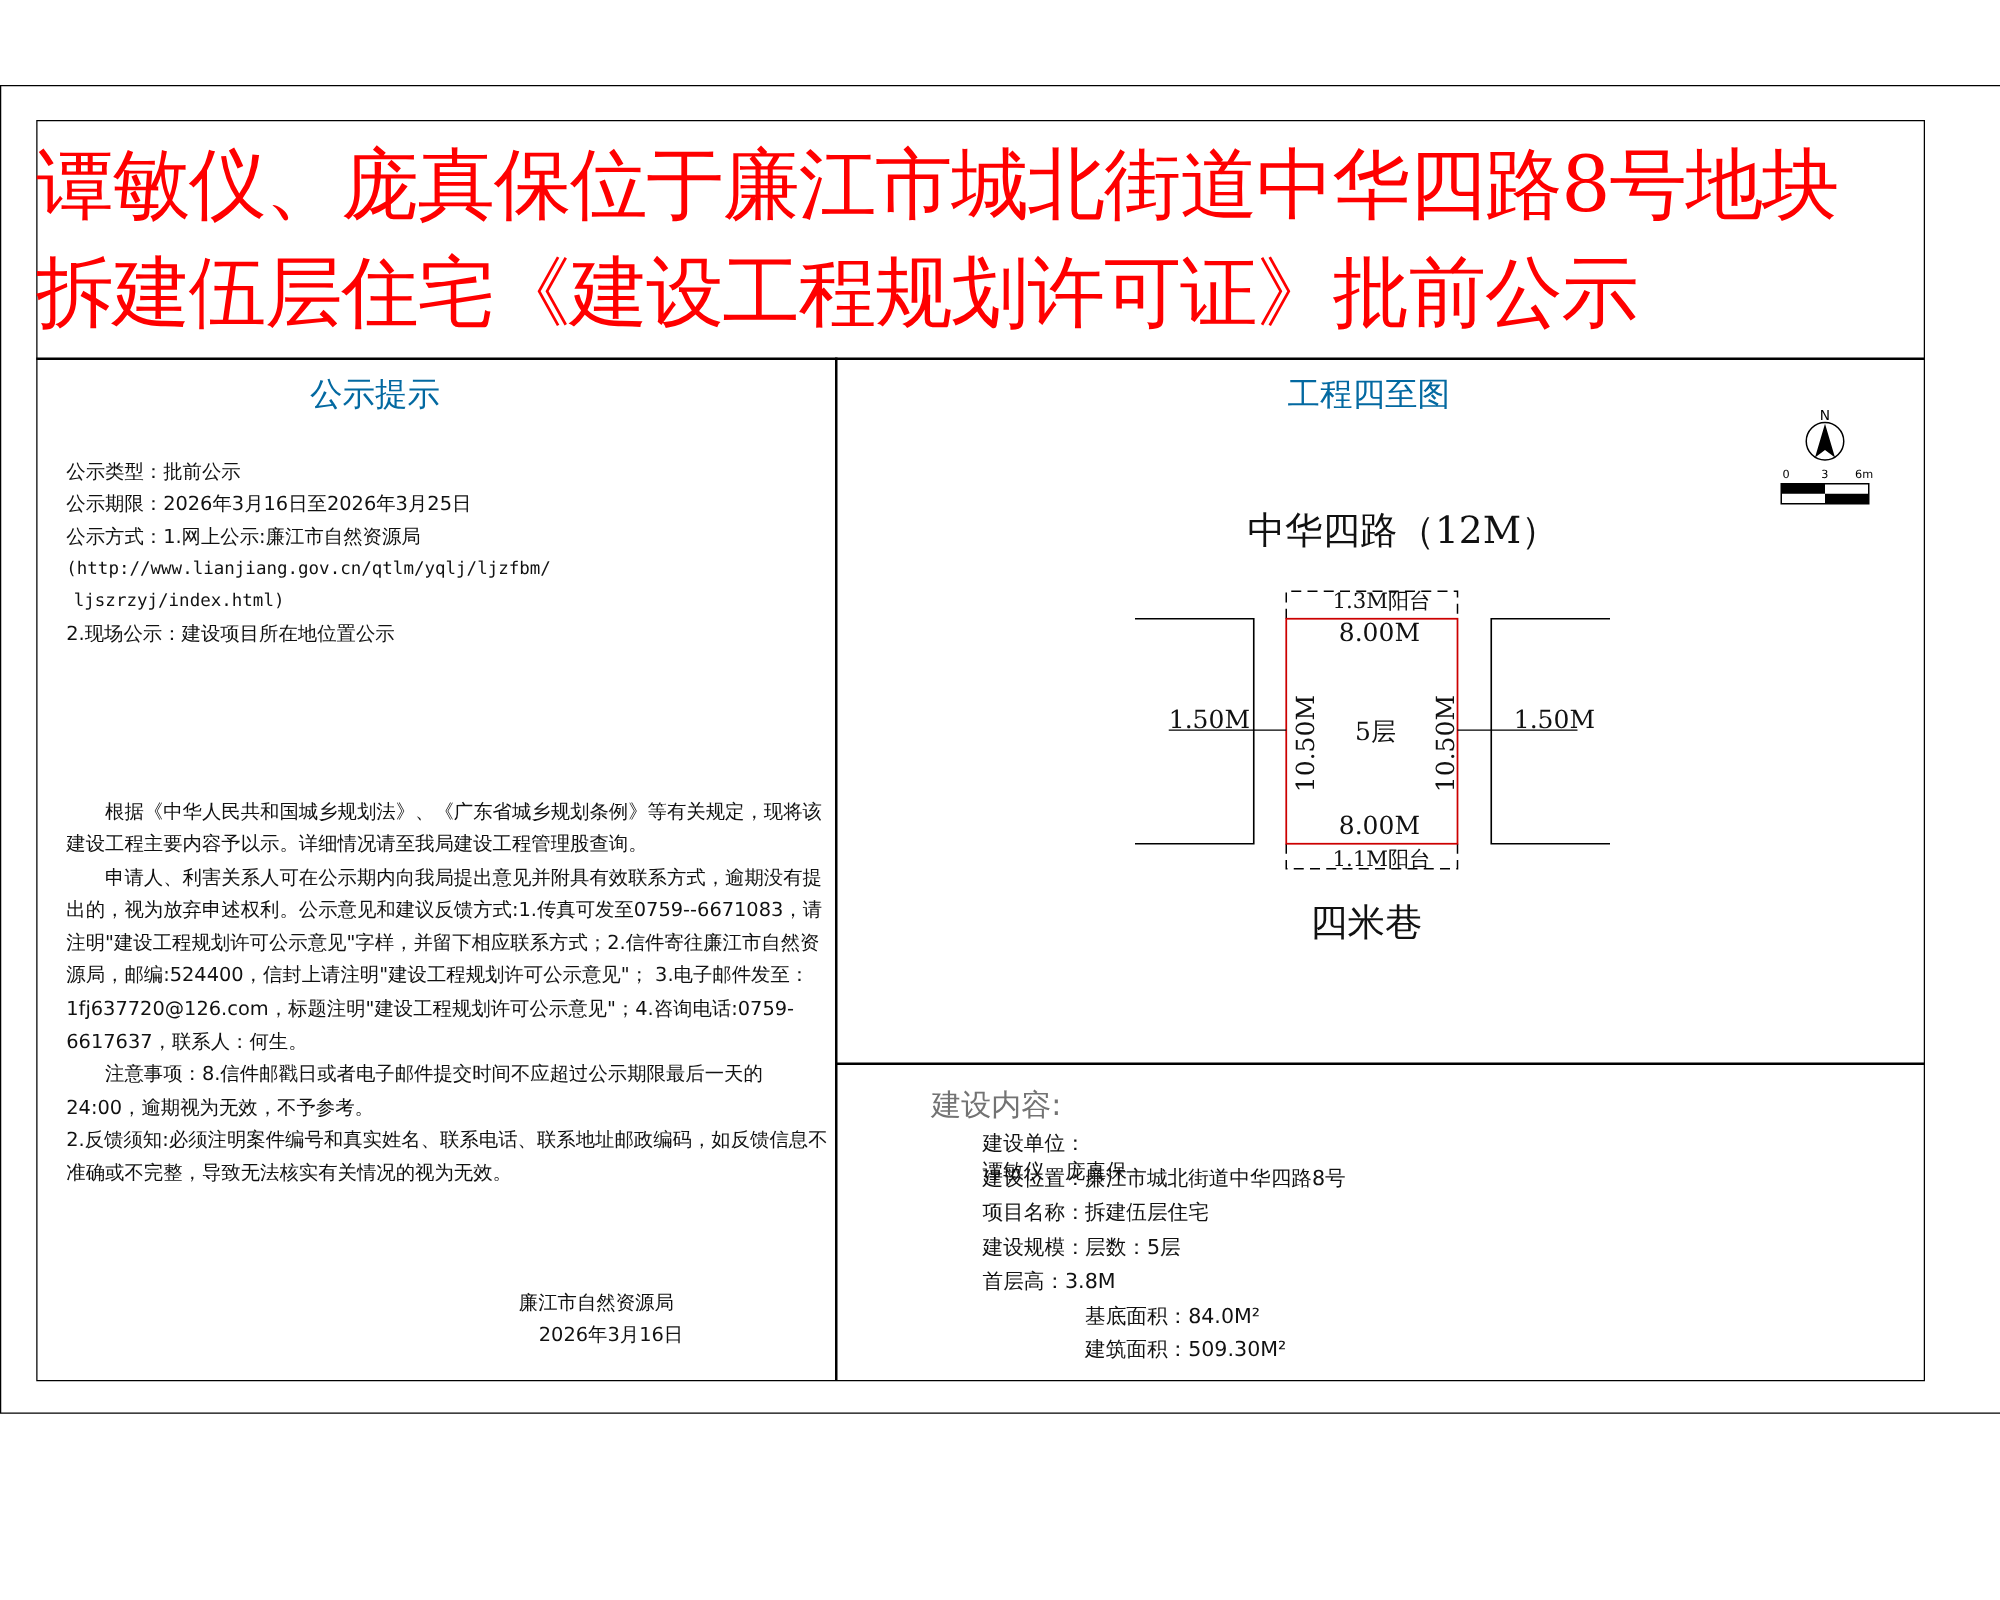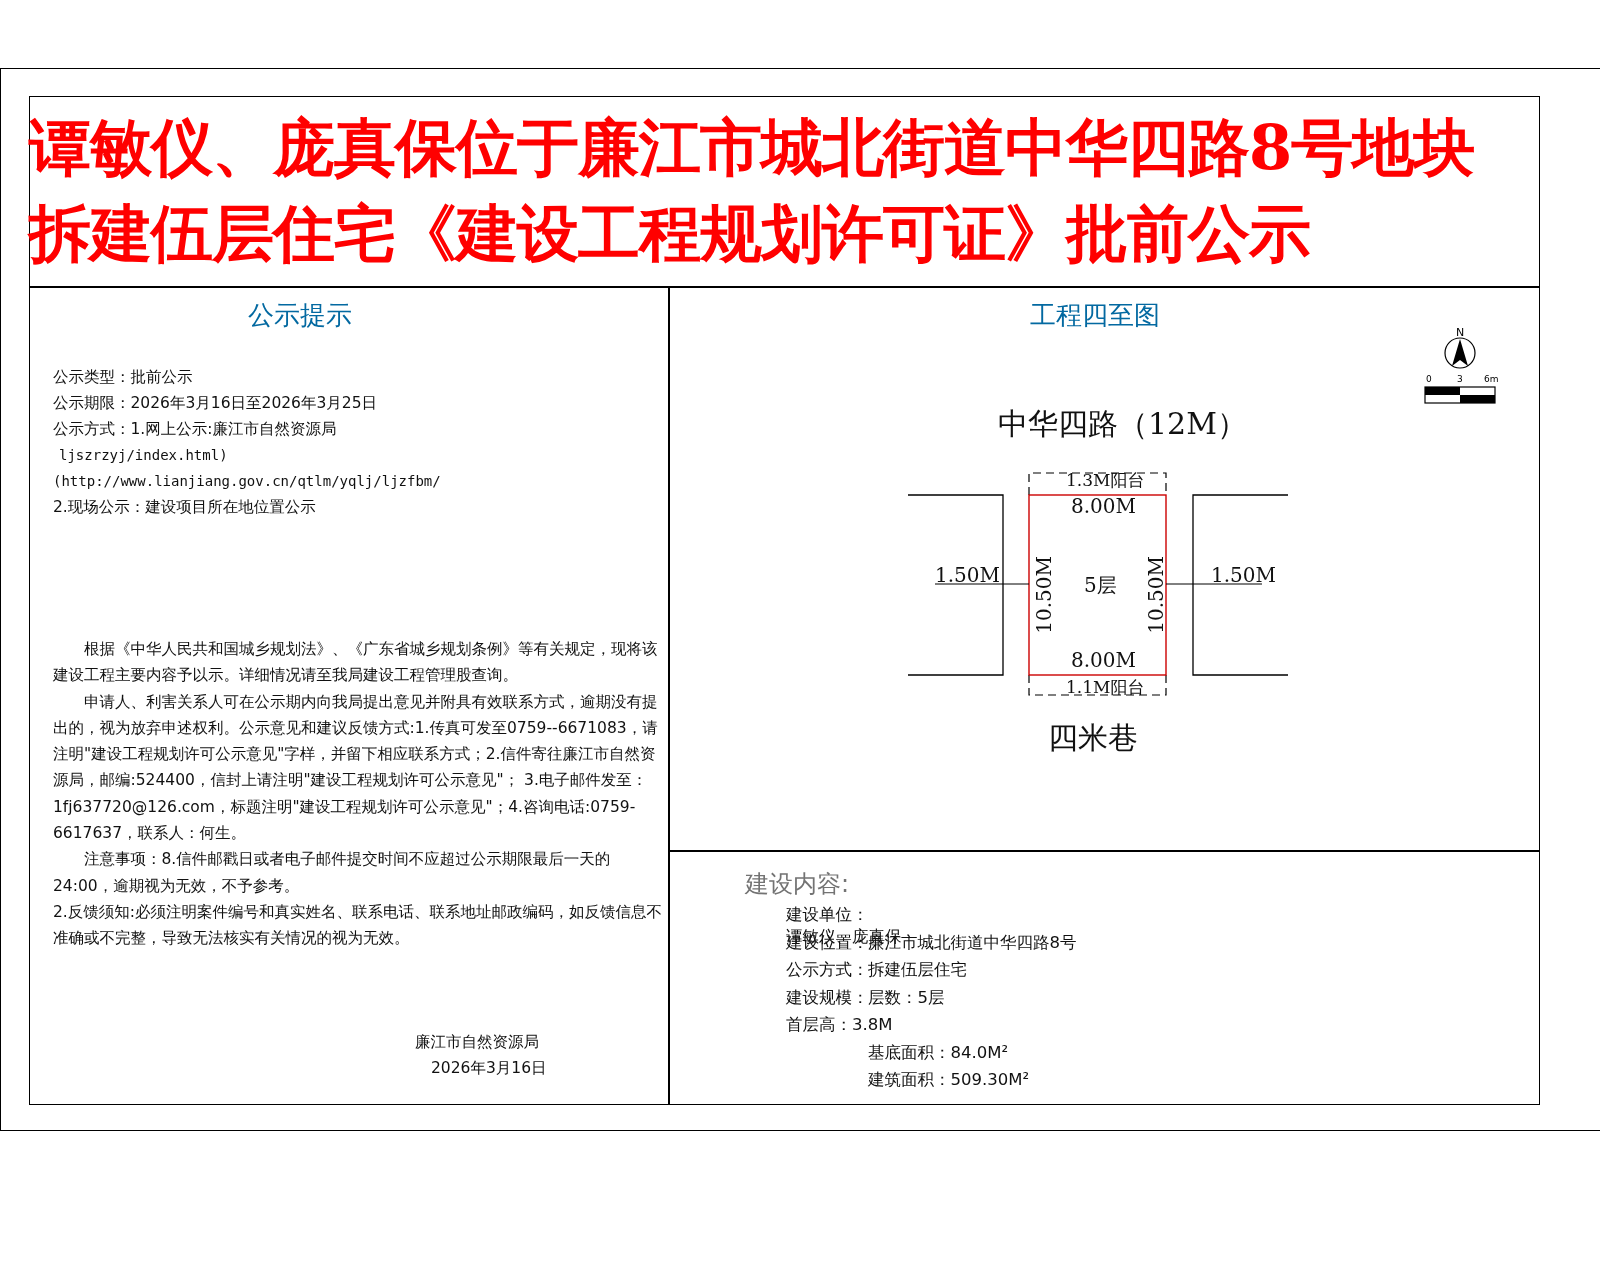--- a/index.html
+++ b/index.html
@@ -4,21 +4,21 @@
 <style>
   html, body { margin:0; padding:0; background:#ffffff; }
   body { width:1600px; height:1280px; position:relative; overflow:hidden;
          font-family:"DejaVu Sans", sans-serif; color:#000; }
   .abs { position:absolute; }
   .outer { left:0; top:68px; width:1610px; height:1063px; border:1.5px solid #000; box-sizing:border-box; }
   .inner { left:29px; top:96px; width:1511px; height:1009px; border:1.5px solid #000; box-sizing:border-box; }
   .hline { background:#000; height:1.5px; }
   .vline { background:#000; width:1.5px; }
   .title { left:29px; width:1195px; text-align:center; color:#ff0000;
-           font-family:"DejaVu Serif", serif; font-size:62px; letter-spacing:-1px; white-space:nowrap;font-weight:bold; }
+           font-family:"DejaVu Serif", serif; font-size:62px; letter-spacing:-1px; white-space:nowrap; }
   .section-title { font-size:26px; color:#0369a1; white-space:nowrap; }
   .txt { font-size:15.5px; color:#111; white-space:nowrap; line-height:26px; }
   .para { font-size:15.5px; color:#111; line-height:26.3px; width:610px; }
   .indent { text-indent:2em; }
   .diag-text { font-size:20px; color:#111; white-space:nowrap; font-family:"DejaVu Serif", serif; }
   .road { font-size:30px; color:#111; white-space:nowrap; font-family:"DejaVu Serif", serif; }
   .info-title { font-size:24px; color:#737373; }
   .info-row { font-size:16.5px; color:#111; white-space:nowrap; }
   .vert { writing-mode:vertical-rl; transform:rotate(180deg); font-size:20px; font-family:"DejaVu Serif", serif; color:#111; }
 </style>
@@ -33,22 +33,22 @@
 
 <div class="abs title" style="top:106px;">谭敏仪、庞真保位于廉江市城北街道中华四路8号地块</div>
 <div class="abs title" style="top:192px;">拆建伍层住宅《建设工程规划许可证》批前公示</div>
 
 <div class="abs section-title" style="left:248px; top:298px;">公示提示</div>
 
 <div class="abs" style="left:53px; top:364px;">
   <div class="txt">公示类型：批前公示</div>
   <div class="txt">公示期限：2026年3月16日至2026年3月25日</div>
   <div class="txt">公示方式：1.网上公示:廉江市自然资源局</div>
+  <div class="txt" style="font-family:'DejaVu Sans Mono', monospace; font-size:14px;">(http://www.lianjiang.gov.cn/qtlm/yqlj/ljzfbm/</div>
   <div class="txt" style="font-family:'DejaVu Sans Mono', monospace; font-size:14px; padding-left:6px;"> ljszrzyj/index.html)</div>
-  <div class="txt" style="font-family:'DejaVu Sans Mono', monospace; font-size:14px;">(http://www.lianjiang.gov.cn/qtlm/yqlj/ljzfbm/</div>
   <div class="txt">2.现场公示：建设项目所在地位置公示</div>
 </div>
 
 <div class="abs" style="left:53px; top:636px;">
   <div class="para indent">根据《中华人民共和国城乡规划法》、《广东省城乡规划条例》等有关规定，现将该建设工程主要内容予以示。详细情况请至我局建设工程管理股查询。</div>
   <div class="para indent">申请人、利害关系人可在公示期内向我局提出意见并附具有效联系方式，逾期没有提出的，视为放弃申述权利。公示意见和建议反馈方式:1.传真可发至0759--6671083，请注明"建设工程规划许可公示意见"字样，并留下相应联系方式；2.信件寄往廉江市自然资源局，邮编:524400，信封上请注明"建设工程规划许可公示意见"； 3.电子邮件发至：1fj637720@126.com，标题注明"建设工程规划许可公示意见"；4.咨询电话:0759-6617637，联系人：何生。</div>
   <div class="para indent">注意事项：8.信件邮戳日或者电子邮件提交时间不应超过公示期限最后一天的24:00，逾期视为无效，不予参考。</div>
   <div class="para">2.反馈须知:必须注明案件编号和真实姓名、联系电话、联系地址邮政编码，如反馈信息不准确或不完整，导致无法核实有关情况的视为无效。</div>
 </div>
 
@@ -107,21 +107,21 @@
 <div class="abs" style="left:786px; top:904px;">
   <div style="display:flex; height:27.5px;flex-direction:column;">
     <span class="info-row" style="width:82px;">建设单位：</span>
     <span class="info-row">谭敏仪、庞真保</span>
   </div>
   <div style="display:flex; height:27.5px;">
     <span class="info-row" style="width:82px;">建设位置：</span>
     <span class="info-row">廉江市城北街道中华四路8号</span>
   </div>
   <div style="display:flex; height:27.5px;">
-    <span class="info-row" style="width:82px;">公示方式：</span>
+    <span class="info-row" style="width:82px;">项目名称：</span>
     <span class="info-row">拆建伍层住宅</span>
   </div>
   <div style="display:flex; height:27.5px;">
     <span class="info-row" style="width:82px;">建设规模：</span>
     <span class="info-row">层数：5层</span>
   </div>
   <div style="display:flex; height:27.5px;flex-direction:column;">
     <span class="info-row" style="width:82px;"></span>
     <span class="info-row">首层高：3.8M</span>
   </div>

